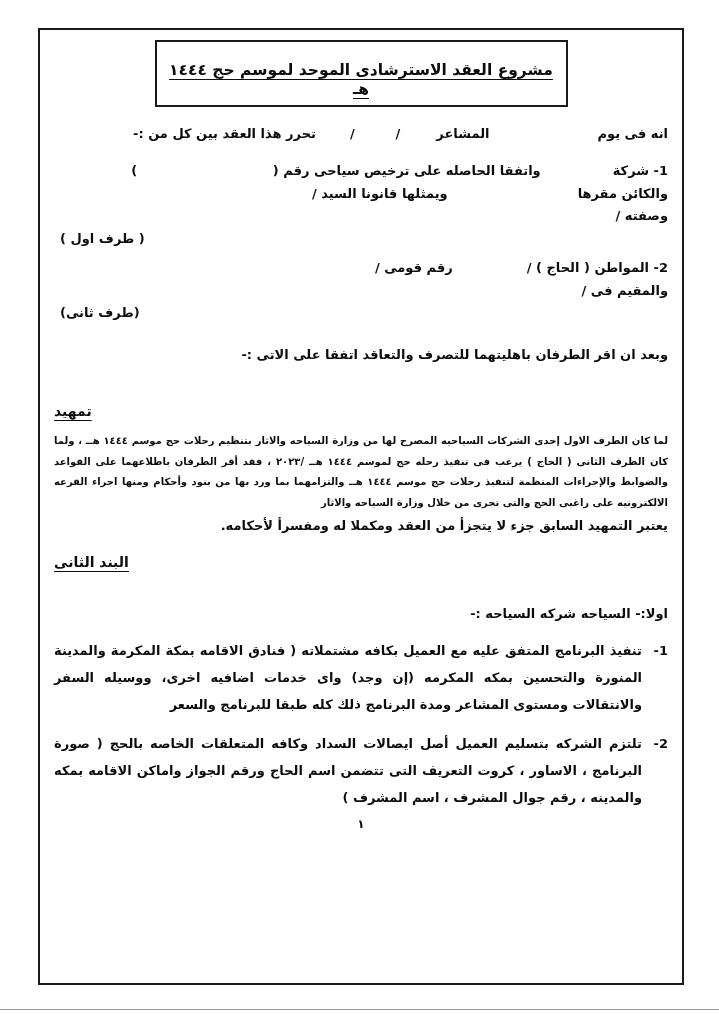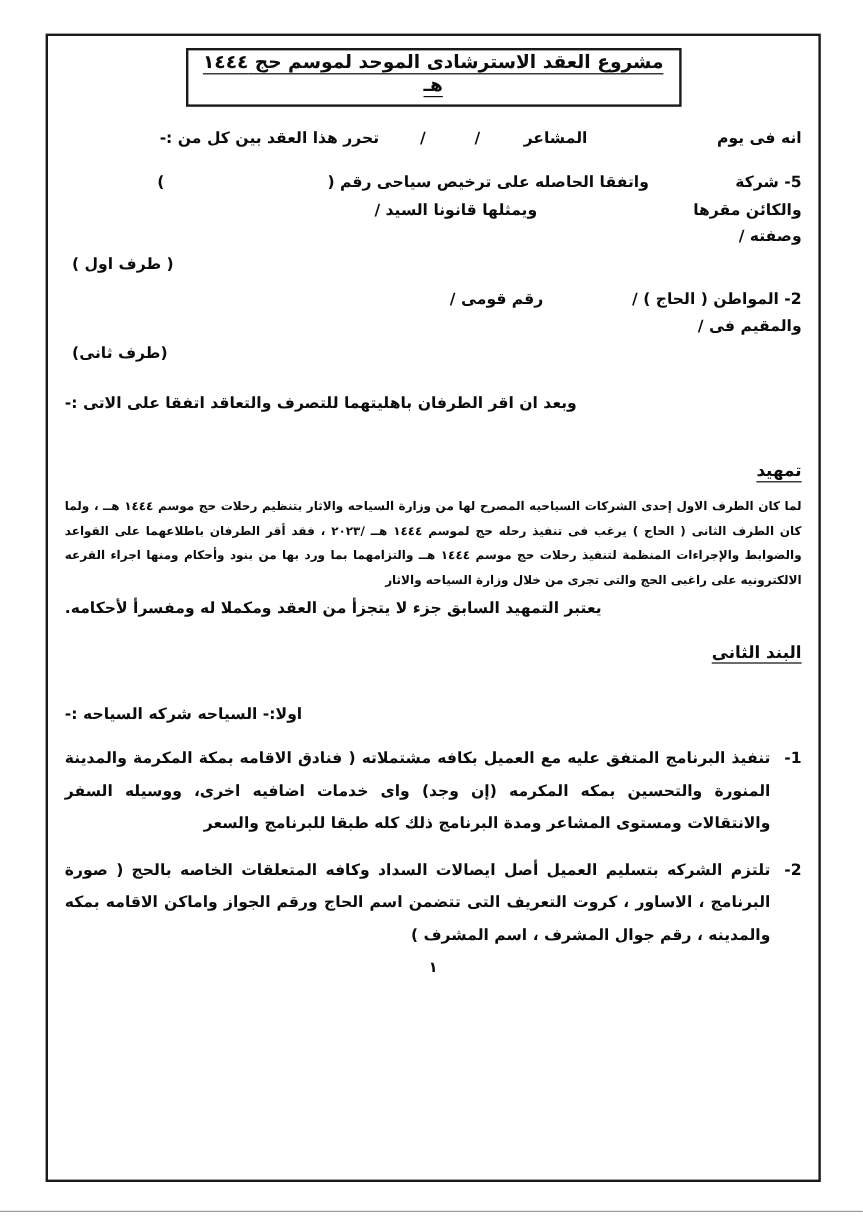--- a/index.html
+++ b/index.html
@@ -32,21 +32,21 @@
     position: absolute;
     left: 0;
     bottom: 7px;
     width: 100%;
     border-top: 1.5px solid #9a9a9a;
   }
   .title-box {
     width: 413px;
     margin: 4px auto 16px auto;
     border: 2px solid #1a1a1a;
-    padding: 0 8px 7px 8px;
+    padding: 18px 8px 7px 8px;
     text-align: center;
     box-sizing: border-box;
   }
   .title-box .title-text {
     font-size: 15.5px;
     text-decoration: underline;
     text-underline-offset: 4px;
   }
   .row {
     display: flex;
@@ -56,26 +56,26 @@
   }
   .sp { flex: 0 0 auto; }
   .pre { white-space: pre; }
   .left-row {
     text-align: left;
     font-size: 13px;
     line-height: 1.75;
     padding-left: 6px;
   }
   .plain-right {
-    text-align: left;
+    text-align: right;
     font-size: 13px;
     line-height: 1.8;
   }
   .heading-center {
-    text-align: right;
+    text-align: left;
     font-size: 14px;
     line-height: 1.6;
   }
   .heading-center span {
     text-decoration: underline;
     text-underline-offset: 4px;
   }
   .para-justify {
     text-align: justify;
     font-size: 10px;
@@ -119,21 +119,21 @@
 
   <div class="row">
     <span>انه فى يوم</span>
     <span class="sp" style="width:108px"></span>
     <span class="pre">المشاعر        /         /</span>
     <span class="sp" style="width:34px"></span>
     <span>تحرر هذا العقد بين كل من :-</span>
   </div>
 
   <div class="row mt14">
-    <span>5- شركة</span>
+    <span>1- شركة</span>
     <span class="sp" style="width:72px"></span>
     <span class="pre">واتفقا الحاصله على ترخيص سياحى رقم (                              )</span>
   </div>
 
   <div class="row">
     <span>والكائن مقرها</span>
     <span class="sp" style="width:130px"></span>
     <span>ويمثلها قانونا السيد /</span>
   </div>
 

